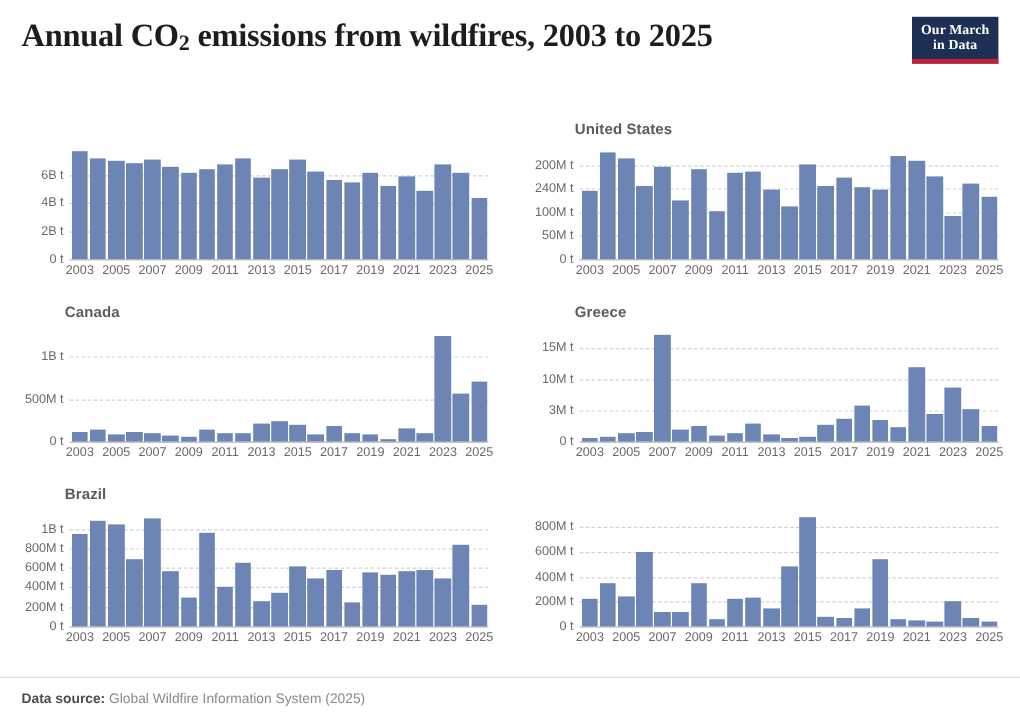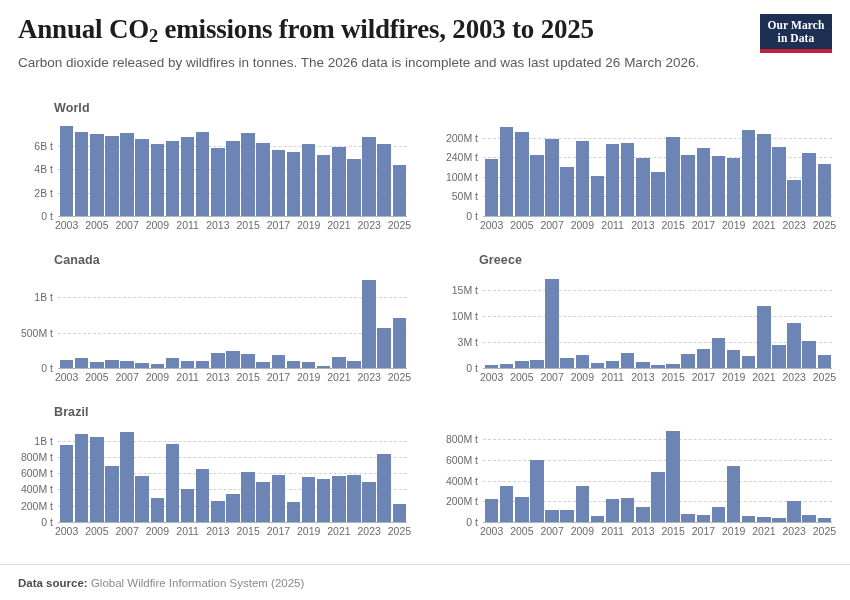--- a/index.html
+++ b/index.html
@@ -179,30 +179,28 @@
     font-weight: 700;
     color: #4d4d4d;
   }
   .footer-right { color: #8a8a8a; }
 </style>
 </head>
 <body>
 
 <div class="header">
   <h1 class="title"><span>Annual CO</span><sub>2</sub><span> emissions from wildfires, 2003 to 2025</span></h1>
-  <p class="subtitle">Carbon dioxide released by wildfires in tonnes. The 2026 data is incomplete and was last updated 26 March 2026.</p>
   <div class="owid-logo">
     <span>Our March</span>
     <span>in Data</span>
   </div>
 </div>
 
 <div class="charts-grid" id="charts-grid">
     <div class="panel">
-      <div class="panel-title">World</div>
       <div class="plot" style="height: 112px;">
         <div class="plot-inner">
           <div class="baseline" style="top: 94px;"></div>
           <div class="gridline" style="top: 70.5px;"></div>
           <div class="gridline" style="top: 47px;"></div>
           <div class="gridline" style="top: 23.5px;"></div>
           <div class="yaxis">
             <div class="ytick" style="top: 94px;">0 t</div>
             <div class="ytick" style="top: 70.5px;">2B t</div>
             <div class="ytick" style="top: 47px;">4B t</div>
@@ -244,20 +242,21 @@
             <div class="xtick" style="left: 63.0435%;">2017</div>
             <div class="xtick" style="left: 71.7391%;">2019</div>
             <div class="xtick" style="left: 80.4348%;">2021</div>
             <div class="xtick" style="left: 89.1304%;">2023</div>
             <div class="xtick" style="left: 97.8261%;">2025</div>
           </div>
         </div>
       </div>
     </div>
     <div class="panel">
+      <div class="panel-title">United States</div>
       <div class="plot" style="height: 112px;">
         <div class="plot-inner">
           <div class="baseline" style="top: 94px;"></div>
           <div class="gridline" style="top: 74.4167px;"></div>
           <div class="gridline" style="top: 54.8333px;"></div>
           <div class="gridline" style="top: 35.25px;"></div>
           <div class="gridline" style="top: 15.6667px;"></div>
           <div class="yaxis">
             <div class="ytick" style="top: 94px;">0 t</div>
             <div class="ytick" style="top: 74.4167px; margin-left: 40px;">50M t</div>

